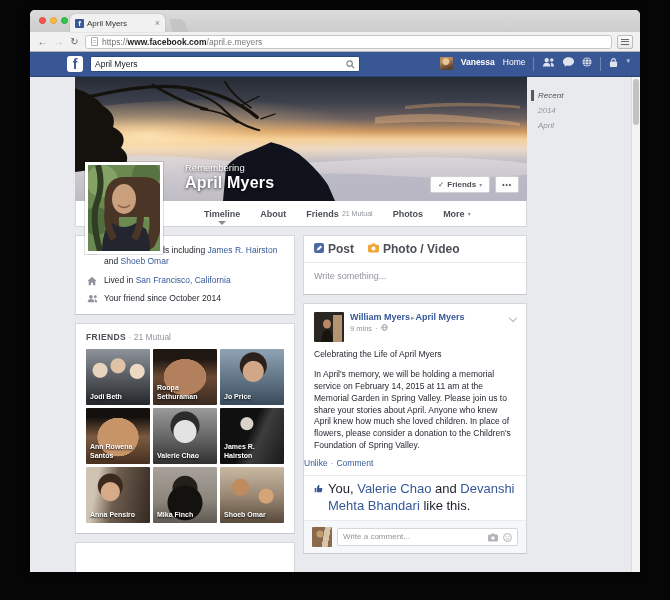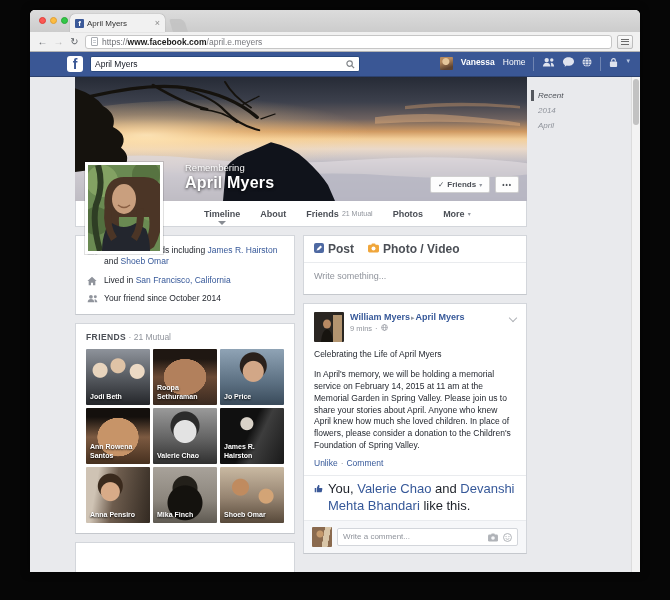--- a/index.html
+++ b/index.html
@@ -105,21 +105,21 @@
   .pavatar svg{width:100%;height:100%;display:block;}
   .pnames{font-size:9px;font-weight:bold;line-height:1.25;}
   .pnames a{color:#365899;text-decoration:none;}
   .parrow{color:#9197a3;font-size:7px;font-weight:normal;margin:0 1px;}
   .ptime{font-size:7.5px;color:#90949c;margin-top:1px;display:flex;align-items:center;gap:3px;}
   .ptime a{color:#90949c;text-decoration:none;}
   .pchev{position:absolute;right:10px;top:11px;width:6px;height:6px;border-left:1.5px solid #b0b3b8;border-bottom:1.5px solid #b0b3b8;transform:rotate(-45deg);cursor:pointer;}
   .pbody{padding:3px 10px 6px;font-size:8.5px;color:#1d2129;line-height:1.4;}
   .pbody p{margin:0 0 8px;}
   .pbody p:last-child{margin-bottom:0;}
-  .pactions{padding:0 10px 7px;font-size:8.5px;}
+  .pactions{padding:0 0 7px;font-size:8.5px;}
   .pactions a{color:#365899;text-decoration:none;}
   .pactions .sep{color:#90949c;margin:0 3px;}
   .plikes{border-top:1px solid #e9ebee;padding:5px 10px;font-size:13px;color:#1d2129;display:flex;gap:5px;align-items:flex-start;line-height:1.3;}
   .plikes a{color:#365899;text-decoration:none;}
   .pcomment{background:#f6f7f9;border-top:1px solid #e9ebee;padding:6px 8px;display:flex;gap:5px;align-items:center;}
   .cavatar{width:20px;height:20px;flex:0 0 20px;border-radius:1px;overflow:hidden;background:radial-gradient(circle at 40% 35%,#c59a6d 0 3px,rgba(0,0,0,0) 4px),linear-gradient(100deg,#8a6a4e 0 55%,#d9c6a8 56% 80%,#8a6a4e 81%);}
   .cinput{flex:1;background:#fff;border:1px solid #d3d6db;border-radius:2px;height:18px;display:flex;align-items:center;padding:0 5px;gap:5px;}
   .cinput input{flex:1;border:none;outline:none;background:transparent;font-family:inherit;font-size:8px;color:#1d2129;min-width:0;}
   .cinput input::placeholder{color:#90949c;}
 

